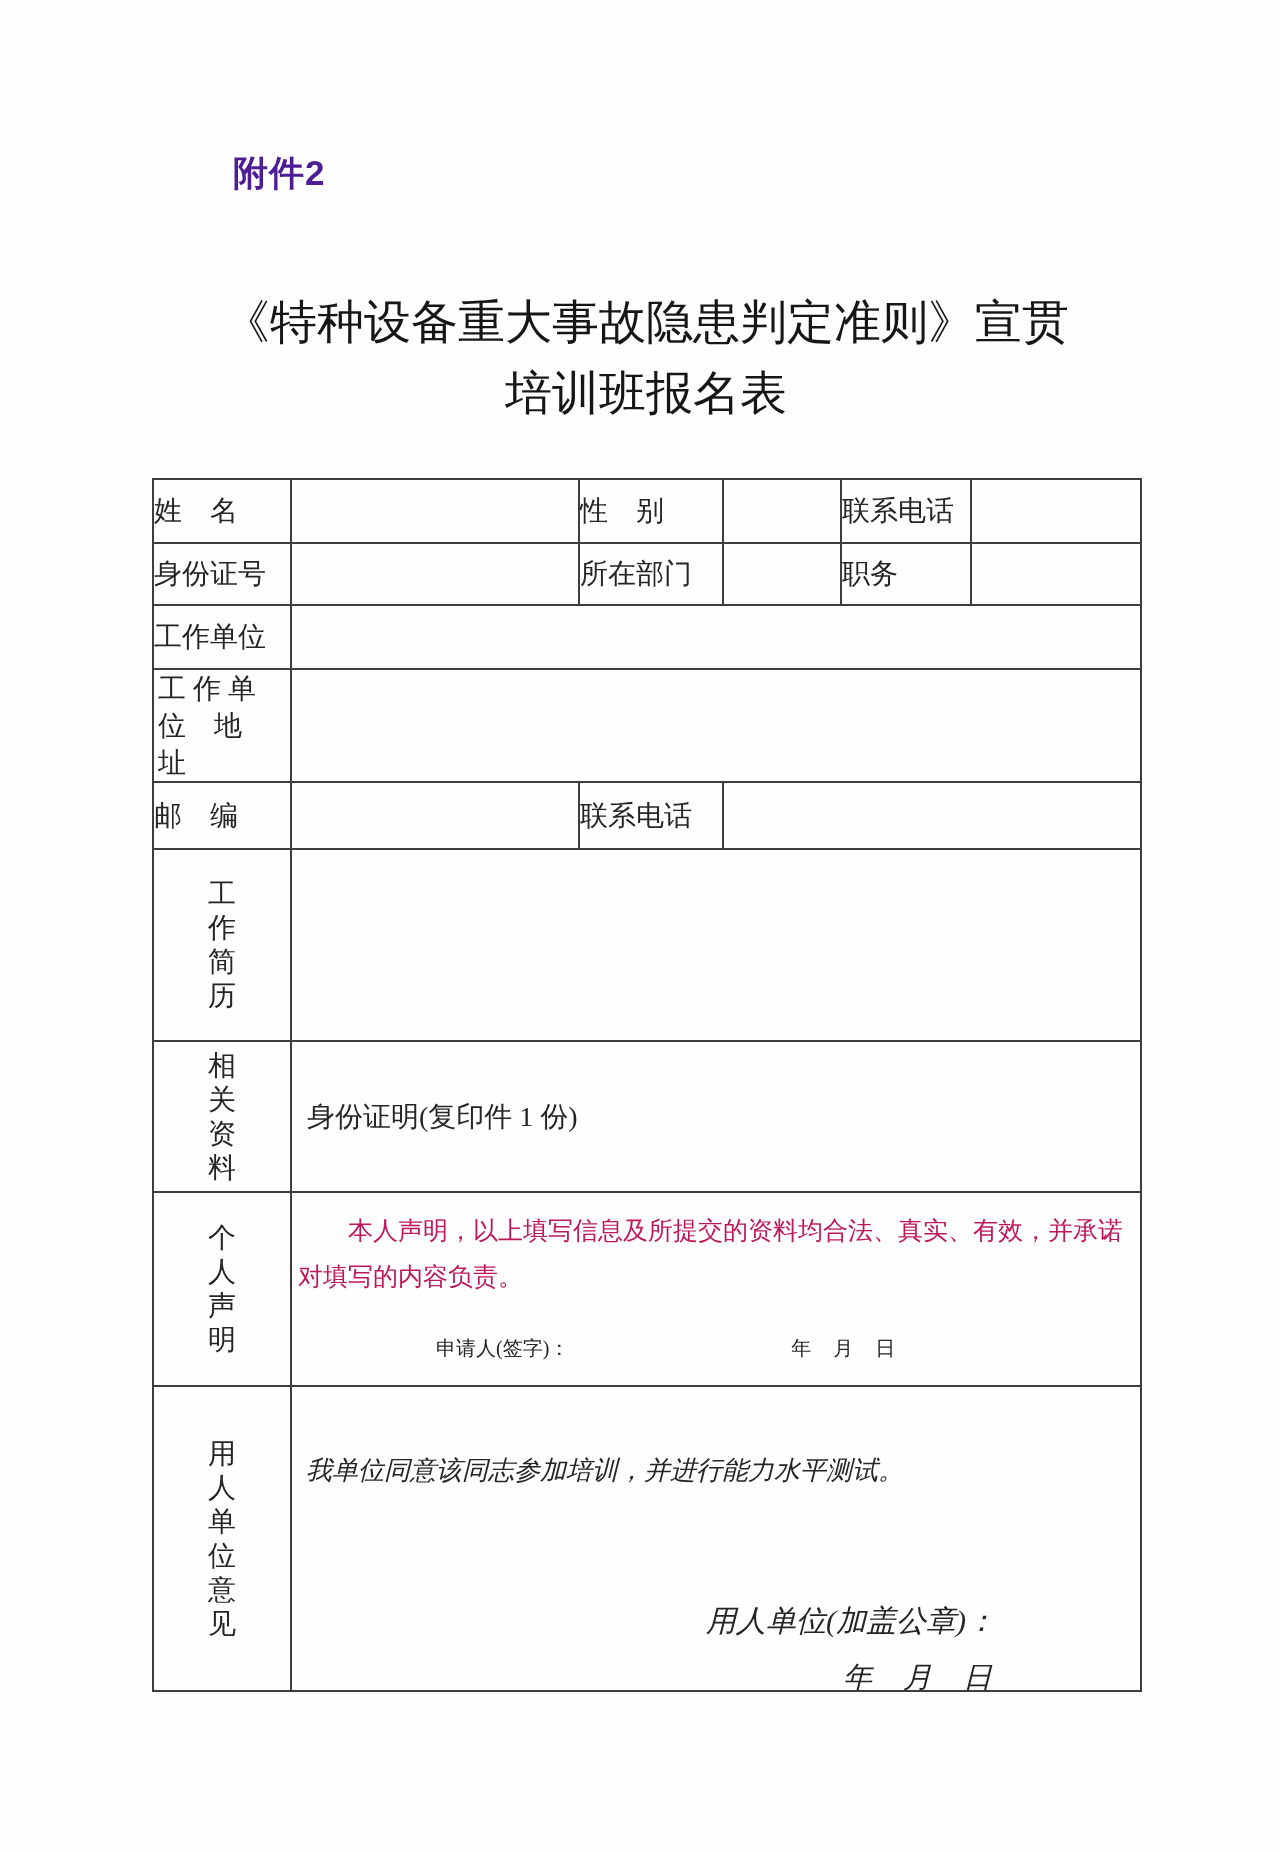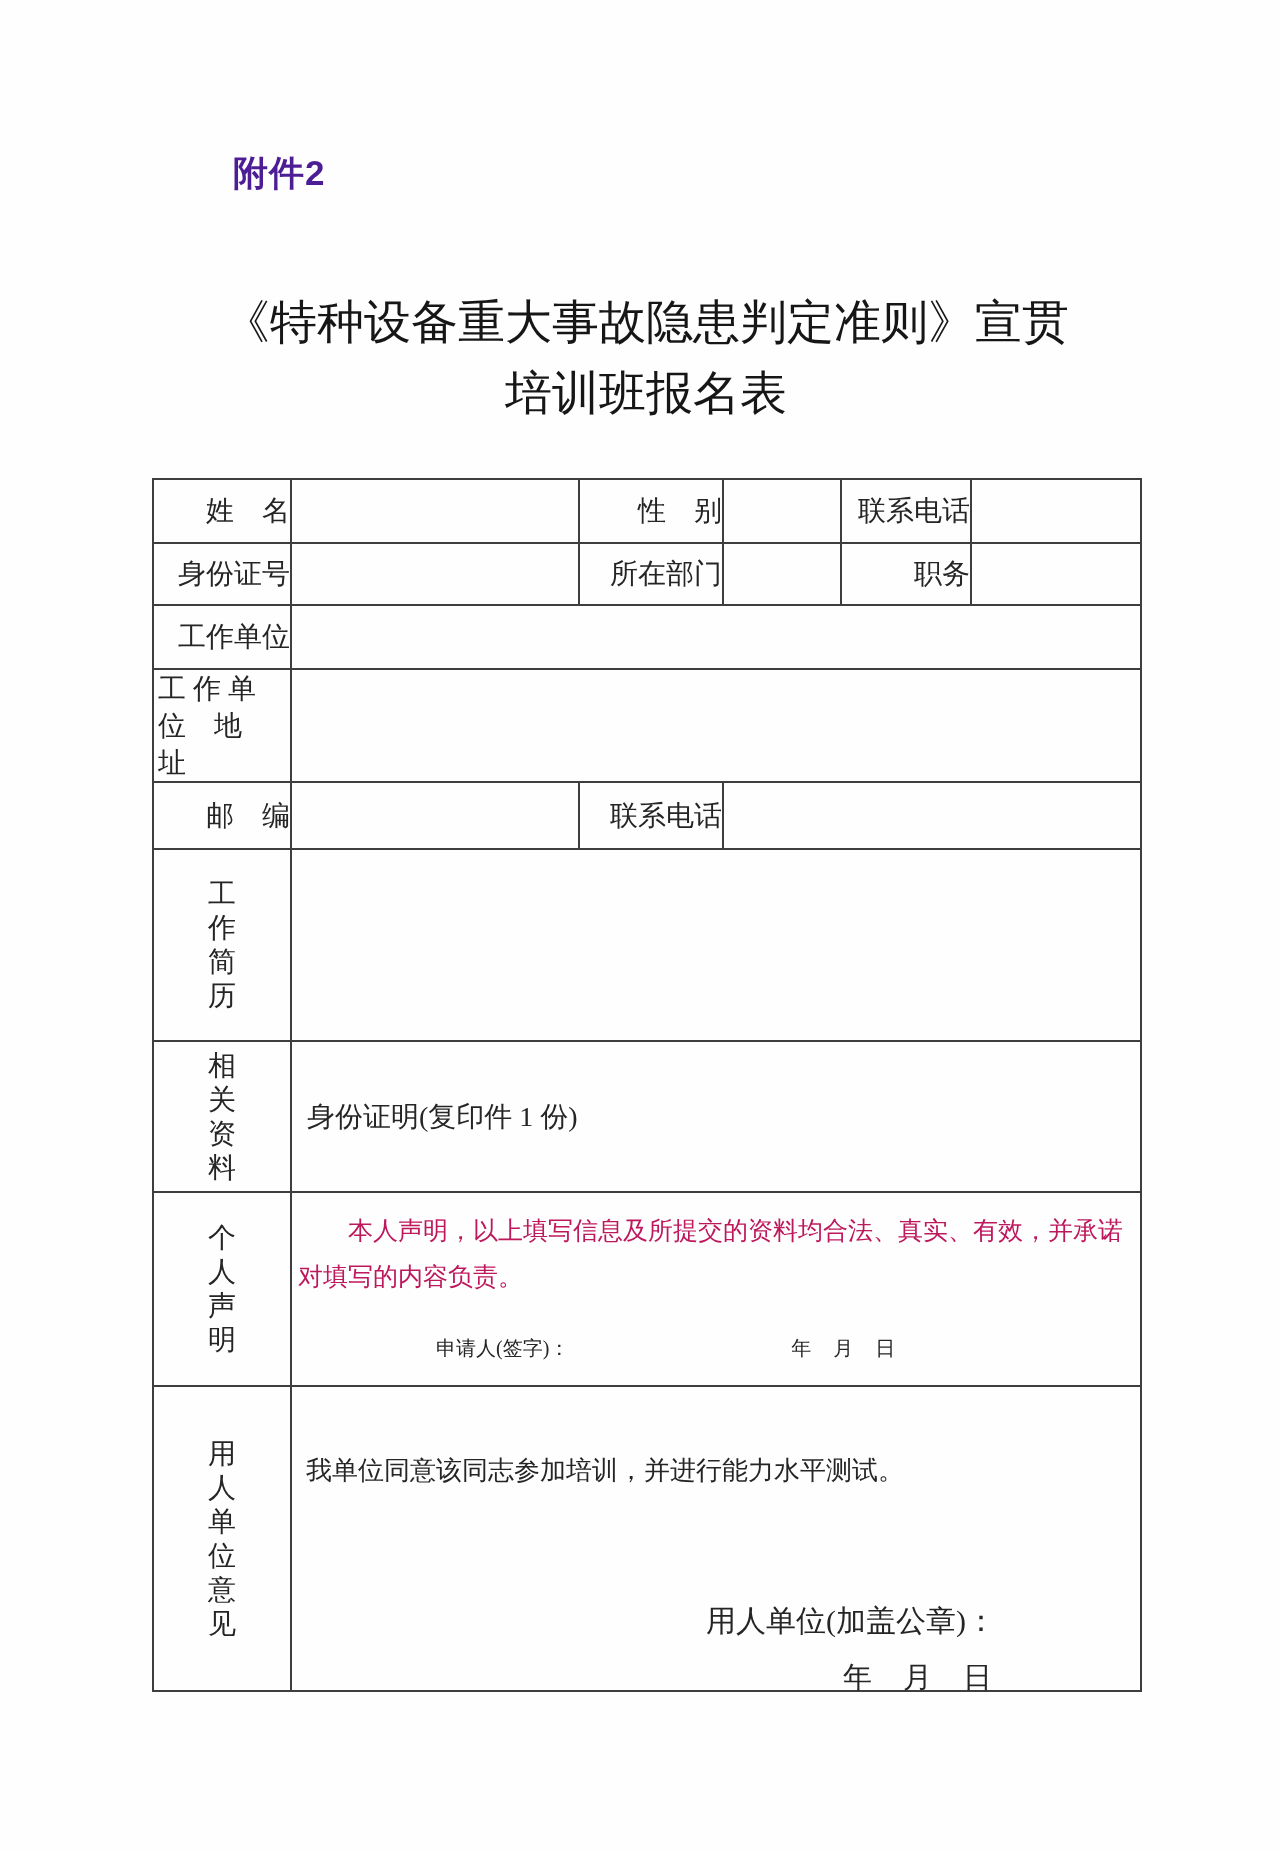--- a/index.html
+++ b/index.html
@@ -42,21 +42,21 @@
     border-collapse: collapse;
     table-layout: fixed;
   }
   table.form td {
     border: 2px solid #3e3e3e;
     vertical-align: middle;
     font-size: 28px;
     color: #252525;
   }
 
-  td.lbl { text-align: right; }
+  td.lbl { text-align: left; }
 
   td.lbl-addr {
     text-align: left;
     padding-left: 4px;
     white-space: pre-line;
     line-height: 37px;
     font-size: 27px;
   }
 
   td.vlbl {
@@ -81,21 +81,21 @@
     color: #be185d;
   }
   .sign-row {
     margin-top: 12px;
     padding-left: 104px;
     font-size: 20px;
     white-space: pre;
   }
   .sign-row .ymd { margin-left: 222px; letter-spacing: 1px; }
 
-  td.employer-cell { position: relative; vertical-align: top; }
+  td.employer-cell { position: relative; vertical-align: top; font-style: italic; }
   .consent {
     position: absolute;
     top: 66px; left: 14px;
     font-size: 26px;
     white-space: pre;
   }
   .stamp-line {
     position: absolute;
     top: 214px; left: 414px;
     font-size: 30px;

